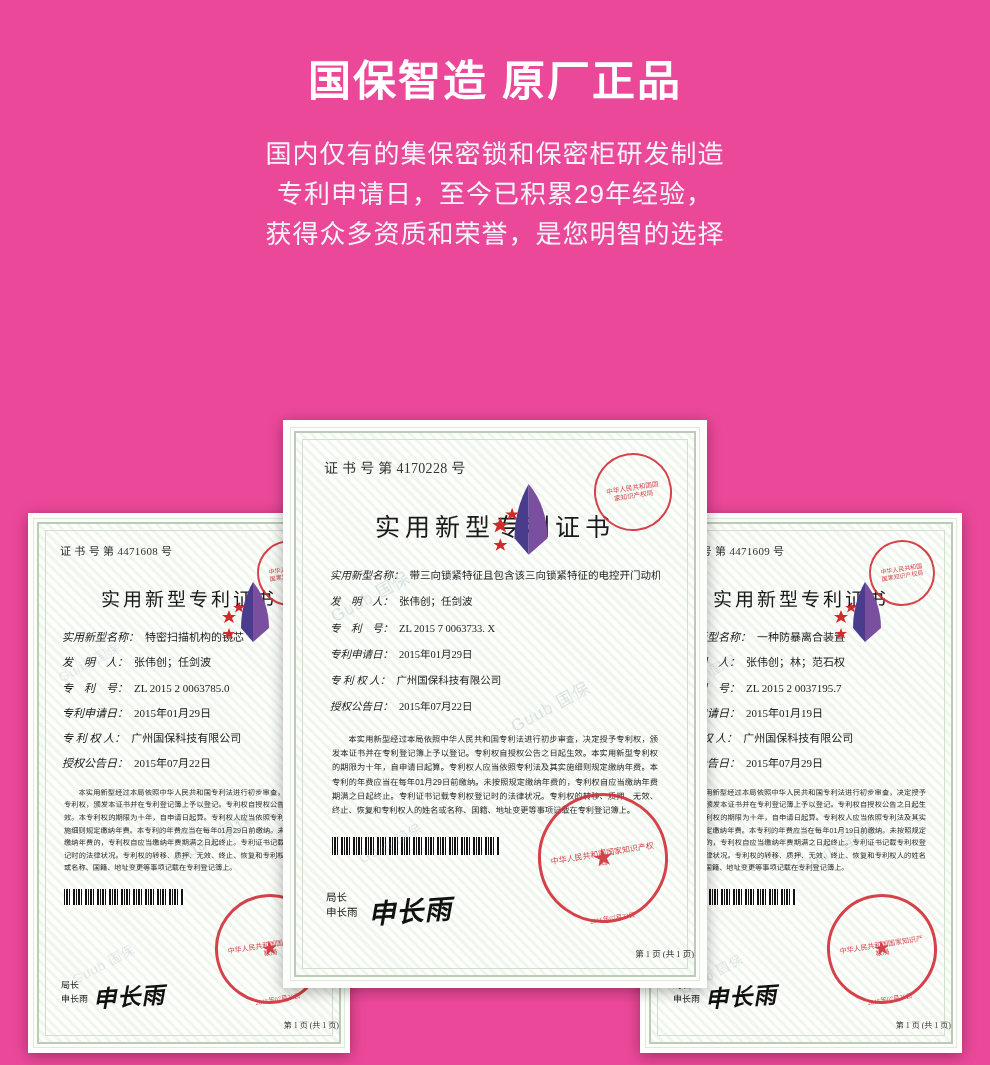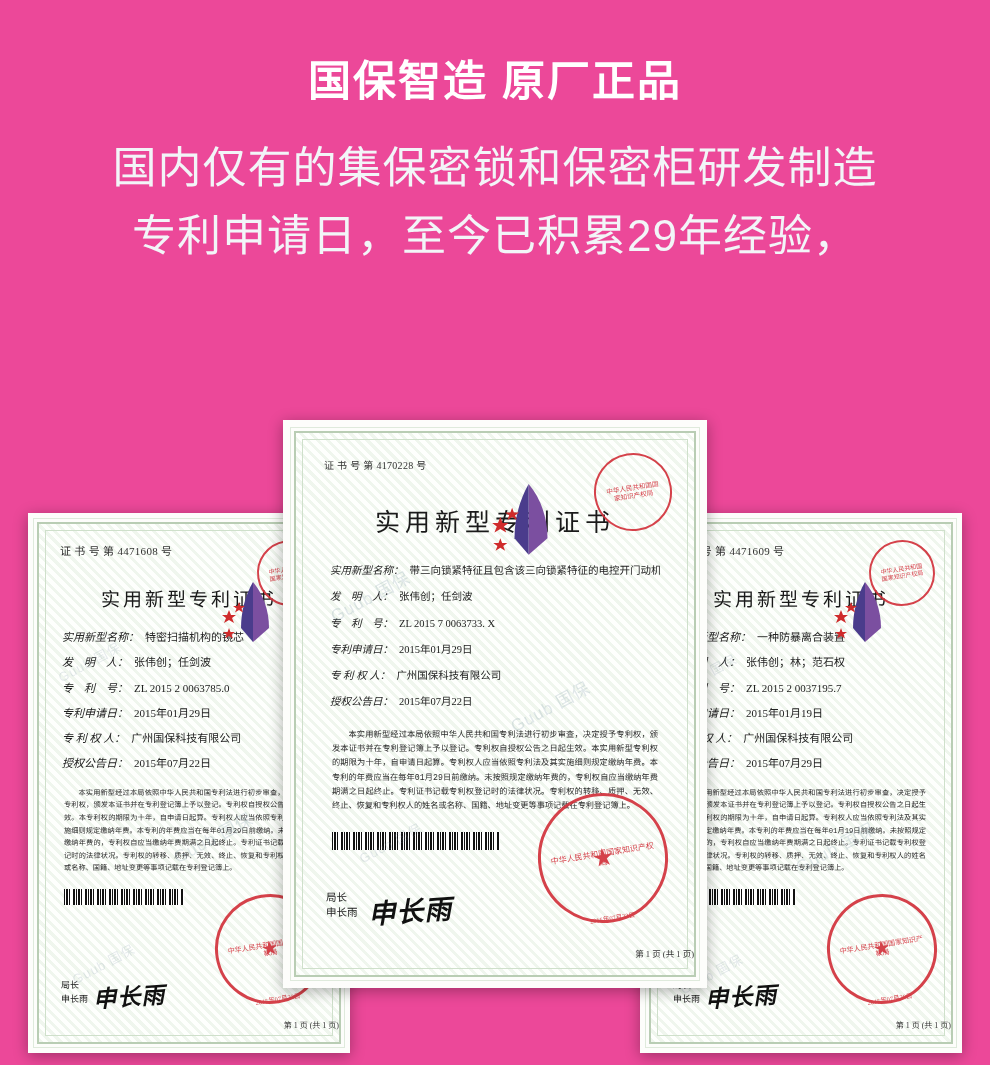--- a/index.html
+++ b/index.html
@@ -32,21 +32,21 @@
   }
   .headline {
     font-size: 43px;
     font-weight: bold;
     letter-spacing: 2px;
     line-height: 1.2;
     margin: 0 0 26px 0;
     color: #ffffff;
   }
   .subline {
-    font-size: 44px;
+    font-size: 26px;
     font-weight: normal;
     line-height: 1.55;
     letter-spacing: 1px;
     margin: 0;
     color: #f2f5f8;
   }
   .subline div { white-space: nowrap; }
 
   
   .certs {
@@ -111,21 +111,21 @@
     pointer-events: none;
   }
 
   .cert-no {
     font-size: 11px;
     color: #333;
     font-family: "Liberation Serif", "DejaVu Serif", serif;
     margin: 4px 0 0 4px;
     letter-spacing: 0.3px;
   }
-  .cert-center .cert-no { font-size: 10px; margin-top: 6px; }
+  .cert-center .cert-no { font-size: 14px; margin-top: 6px; }
 
   .cert-title {
     font-family: "Liberation Serif", "DejaVu Serif", serif;
     font-size: 19px;
     letter-spacing: 3px;
     color: #1a1a1a;
     text-align: center;
     margin: 26px 0 14px 0;
     font-weight: normal;
   }
@@ -141,21 +141,21 @@
     color: #222;
     line-height: 2.3;
     padding: 0 6px;
   }
   .cert-center .fields { font-size: 10.5px; line-height: 2.5; padding: 0 10px; }
   .field-row { white-space: nowrap; overflow: hidden; text-overflow: clip; }
   .field-label { display: inline-block; font-style: italic; }
   .field-value { display: inline-block; margin-left: 6px; }
 
   .para {
-    font-family: Liberation Mono, monospace;
+    font-family: Liberation Sans, sans-serif;
     font-size: 7.2px;
     color: #2a2a2a;
     line-height: 1.75;
     text-align: justify;
     margin: 10px 8px 0 8px;
     text-indent: 2em;
   }
   .cert-center .para { font-size: 8.2px; margin: 12px 12px 0 12px; }
 
   .barcode {
@@ -280,20 +280,21 @@
 </head>
 <body>
 
 <div class="page">
 
   <div class="headline-wrap">
     <h1 class="headline">国保智造 原厂正品</h1>
     <div class="subline">
       <div>国内仅有的集保密锁和保密柜研发制造</div>
       <div>专利申请日，至今已积累29年经验，</div>
+      <div>获得众多资质和荣誉，是您明智的选择</div>
     </div>
   </div>
 
   <div class="certs">
 
     <div class="cert cert-left">
       <div class="cert-inner">
 
         <div class="cert-no">证 书 号 第 4471608 号</div>
 

